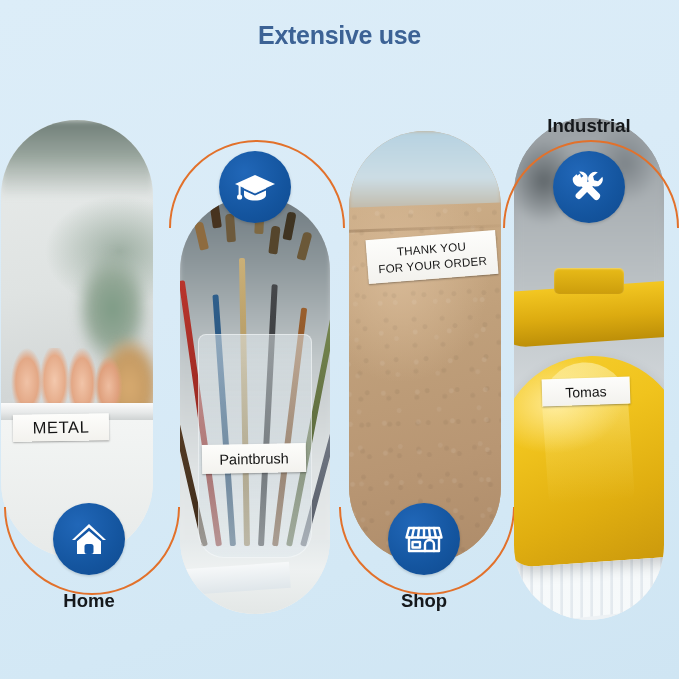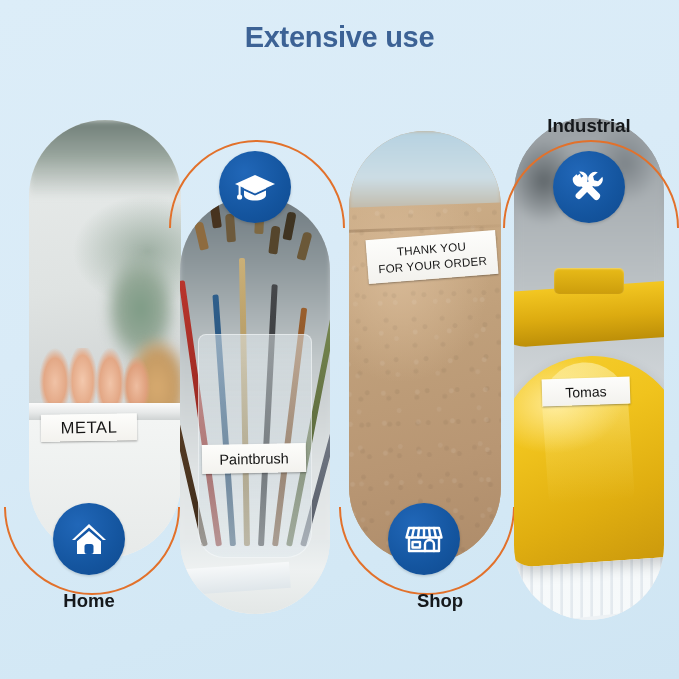--- a/index.html
+++ b/index.html
@@ -20,21 +20,21 @@
     inset: 0;
   }
 
   
   .page-title {
     position: absolute;
     top: 22px;
     left: 0;
     width: 679px;
     text-align: center;
-    font-size: 29px;
+    font-size: 25px;
     font-weight: bold;
     color: #3c6295;
     letter-spacing: -0.3px;
     line-height: 1.1;
   }
 
   
   .panel {
     position: absolute;
     overflow: hidden;
@@ -89,21 +89,21 @@
     align-items: center;
     justify-content: center;
     text-align: center;
     box-shadow: 0 1px 2px rgba(0,0,0,0.35);
     z-index: 6;
     white-space: pre-line;
   }
 
   
   #panel-home {
-    left: 29px; top: 120px; width: 152px; height: 438px;
+    left: 1px; top: 120px; width: 152px; height: 438px;
     border-radius: 76px 76px 76px 76px;
     background:
       radial-gradient(ellipse 120px 90px at 78% 30%, #9fb0a4 0%, rgba(160,176,166,0) 62%),
       linear-gradient(170deg, #e9eceb 0%, #dfe3e2 38%, #d2d6d6 60%, #eceeed 78%, #f5f7f7 100%);
   }
   #panel-home .hand {
     position: absolute; left: 2px; top: 228px; width: 120px; height: 68px;
     background:
       radial-gradient(ellipse 16px 34px at 20% 50%, #f0c2a6 0%, #e3a886 70%, rgba(227,168,134,0) 100%),
       radial-gradient(ellipse 15px 36px at 43% 48%, #f3c8ad 0%, #e5ab89 70%, rgba(229,171,137,0) 100%),
@@ -446,15 +446,15 @@
 
   
   #arc-home       { left: -5px;  top: 435px; }
   #arc-school     { left: 160px; top: 106px; }
   #arc-shop       { left: 330px; top: 435px; }
   #arc-industrial { left: 494px; top: 106px; }
 
   
   #cap-home       { left: -11px; top: 592px; }
   #cap-school     { left: 155px; top: 118px; }
-  #cap-shop       { left: 340px; top: 592px; }
+  #cap-shop       { left: 324px; top: 592px; }
   #cap-industrial { left: 489px; top: 117px; }
 </style>
 
 </body></html>

